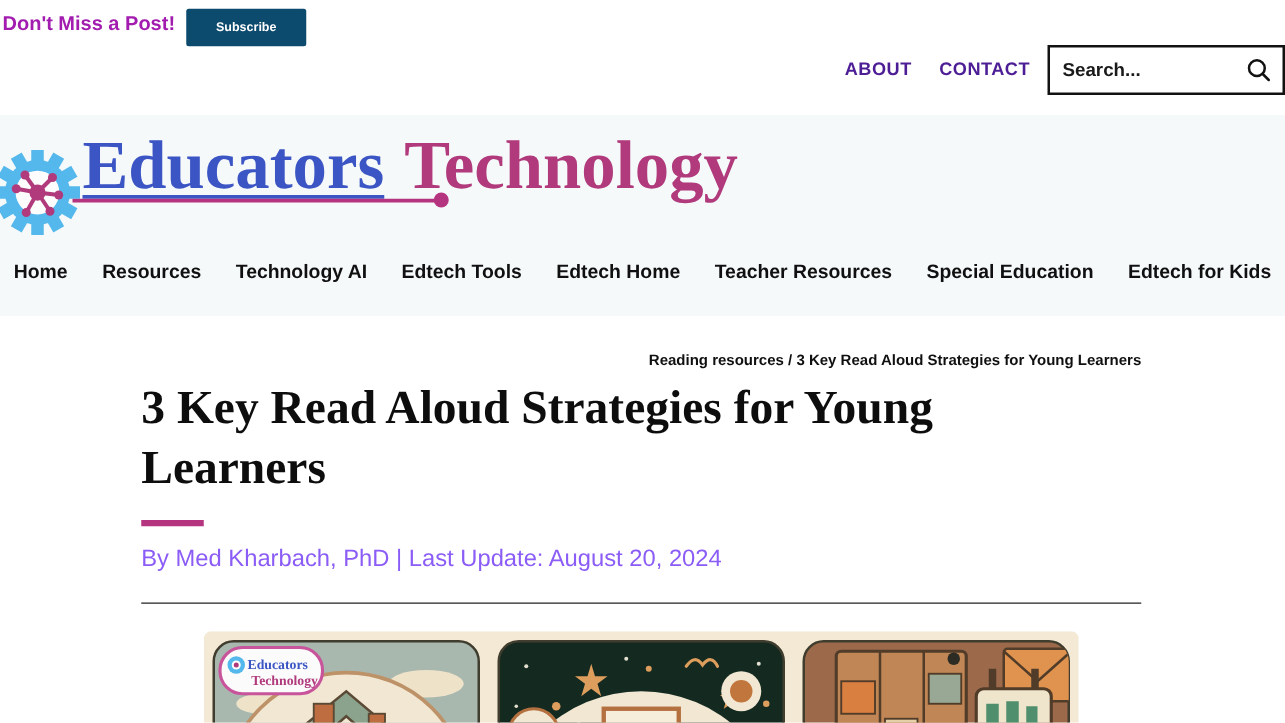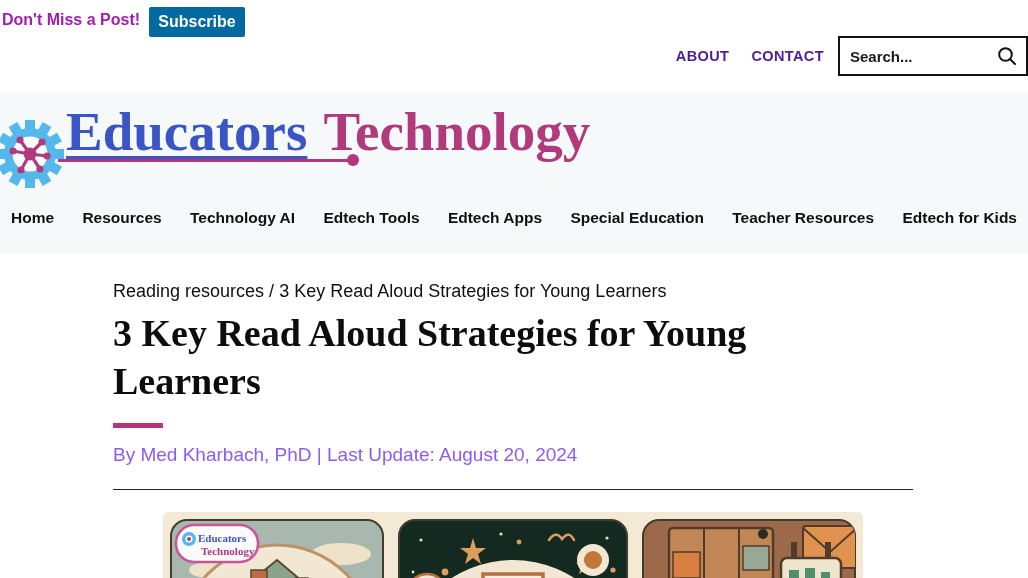--- a/index.html
+++ b/index.html
@@ -3,21 +3,21 @@
 <meta charset="utf-8">
 <style>
   * { box-sizing: border-box; margin: 0; padding: 0; }
   html, body { width: 1028px; height: 578px; overflow: hidden; background: #fff;
     font-family: "Liberation Sans", sans-serif; color: #111; }
 
   
   .topbar { position: relative; height: 92px; background: #fff; }
   .miss-post { position: absolute; left: 2px; top: 11px; font-size: 16px; font-weight: bold; color: #a21caf; }
   .subscribe-btn { position: absolute; left: 149px; top: 7px; width: 96px; height: 30px;
-    background: #0369a1; color: #fff; font-weight: bold; font-size: 16px; border: none;
+    background: #0c4a6e; color: #fff; font-weight: bold; font-size: 10px; border: none;
     border-radius: 2px; cursor: pointer; font-family: "Liberation Sans", sans-serif; }
   .top-right { position: absolute; right: 0; top: 40px; height: 32px; display: flex; align-items: center; }
   .top-link { font-size: 14.5px; font-weight: bold; color: #4c1d95; text-decoration: none;
     letter-spacing: .4px; margin-right: 22px; }
   .searchbox { width: 190px; height: 40px; border: 2px solid #121212; background: #fff;
     display: flex; align-items: center; padding: 0 8px 0 10px; margin-left: -8px; }
   .searchbox input { flex: 1; min-width: 0; border: none; outline: none; font-size: 15px;
     font-weight: bold; color: #1a1a1a; font-family: "Liberation Sans", sans-serif; }
   .searchbox input::placeholder { color: #1a1a1a; opacity: 1; }
   .search-icon { flex: 0 0 auto; cursor: pointer; display: block; }
@@ -30,21 +30,21 @@
   .logo .word1 { color: #3b55c4; text-decoration: underline; text-decoration-thickness: 3px; text-underline-offset: 6px; }
   .logo .word2 { color: #b03a7c; margin-left: 16px; }
   .logo-rule { position: absolute; left: 58px; top: 67px; width: 292px; height: 3px; background: #b5347f; }
   .logo-dot  { position: absolute; left: 347px; top: 62px; width: 12px; height: 12px; border-radius: 50%; background: #b5347f; }
   .mainnav { position: absolute; left: 0; right: 0; top: 117px; display: flex;
     justify-content: space-between; padding: 0 11px; }
   .mainnav a { font-size: 15.5px; font-weight: bold; color: #101010; text-decoration: none; }
 
   
   main { padding-left: 113px; width: 913px; }
-  .breadcrumb { margin-top: 28px; font-size: 18px; font-weight: normal; color: #101010; }
+  .breadcrumb { margin-top: 28px; font-size: 12px; font-weight: bold; color: #101010; text-align: right; }
   .breadcrumb a { color: #101010; text-decoration: none; }
   h1.post-title { margin-top: 7px; width: 700px; font-family: "Liberation Serif", serif;
     font-weight: bold; font-size: 38px; line-height: 1.27; color: #0d0d0d; }
   .pink-divider { width: 50px; height: 5px; background: #b5347f; margin-top: 17px; }
   .byline { margin-top: 16px; font-size: 19px; color: #8b5cf6; }
   .rule { width: 800px; border: none; border-top: 1px solid #222; margin-top: 23px; }
   figure.featured { margin: 22px 0 0 50px; width: 700px; }
 </style>
 </head>
 <body>
@@ -113,23 +113,23 @@
 
   <a href="#" class="logo"><span class="word1">Educators</span><span class="word2">Technology</span></a>
   <div class="logo-rule"></div>
   <div class="logo-dot"></div>
 
   <nav class="mainnav">
     <a href="#">Home</a>
     <a href="#">Resources</a>
     <a href="#">Technology AI</a>
     <a href="#">Edtech Tools</a>
-    <a href="#">Edtech Apps</a>
+    <a href="#">Edtech Home</a>
+    <a href="#">Teacher Resources</a>
     <a href="#">Special Education</a>
-    <a href="#">Teacher Resources</a>
     <a href="#">Edtech for Kids</a>
   </nav>
 </div>
 
 <main>
   <div class="breadcrumb">
     <a href="#">Reading resources</a>
     <span>/</span>
     <span>3 Key Read Aloud Strategies for Young Learners</span>
   </div>

